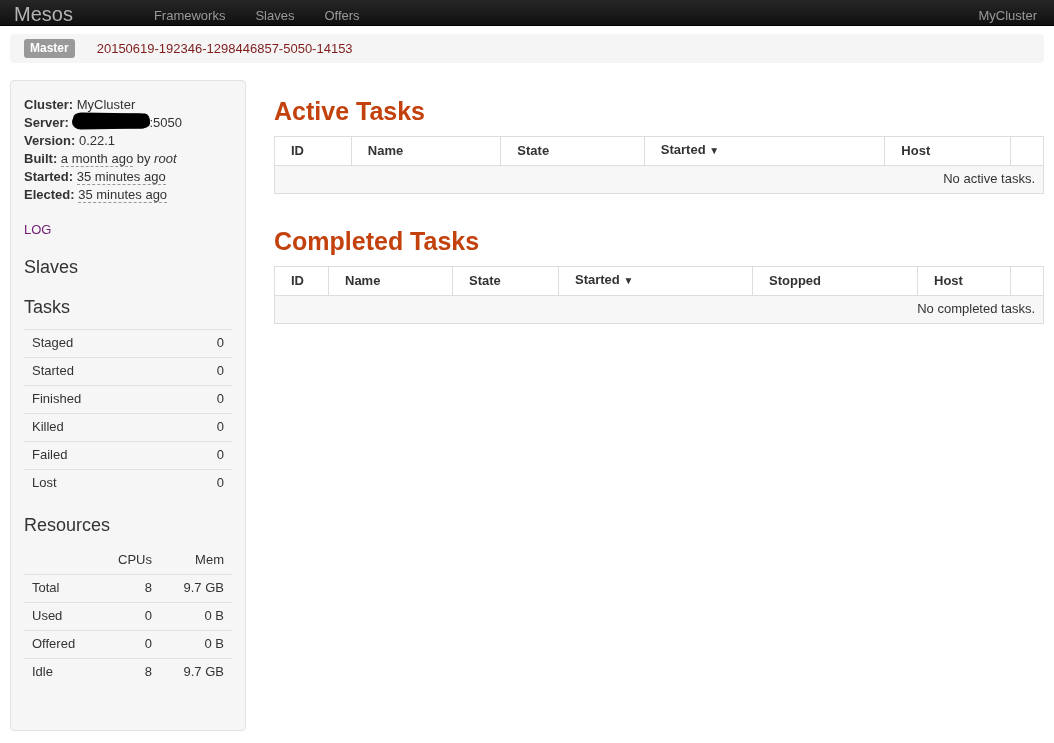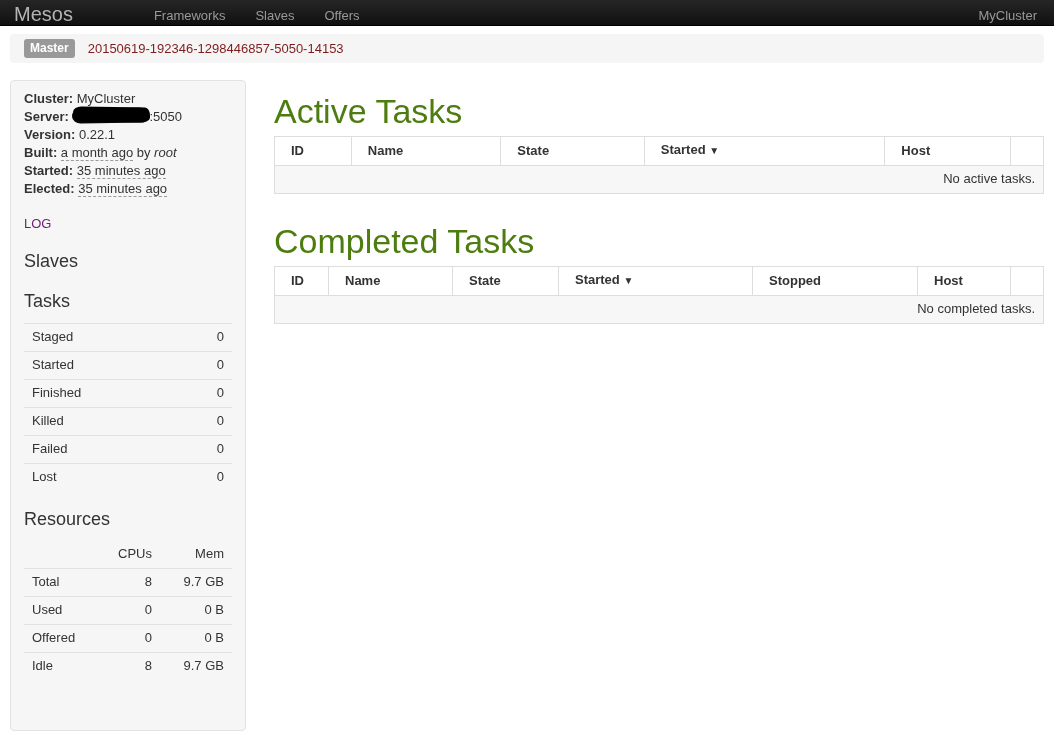--- a/index.html
+++ b/index.html
@@ -21,36 +21,36 @@
   }
   .brand { color:#b3b3b3; font-size:20px; padding:0 25px 2px 14px; }
   .nav { display:flex; }
   .nav a { color:#999999; padding:0 15px; font-size:13px; }
   .navbar-cluster { margin-left:auto; color:#999999; padding-right:17px; font-size:13px; }
 
   
   .breadcrumb {
     margin:8px 10px 17px; height:29px;
     background:#f5f5f5; border-radius:4px;
-    display:flex; align-items:center; gap:13px; padding:0 14px;
+    display:flex; align-items:center; gap:22px; padding:0 14px;
   }
   .badge {
     background:#999999; color:#ffffff; font-weight:bold; font-size:12px;
     line-height:1; padding:3px 6px 4px; border-radius:3px;
   }
   .crumb-id { color:#7f1d1d; }
 
   
   .layout { display:flex; align-items:flex-start; padding:0 10px; gap:28px; }
 
   
   .sidebar {
     width:236px; min-width:236px; height:651px;
     background:#f6f6f6; border:1px solid #e3e3e3; border-radius:4px;
-    padding:9px 13px;
+    padding:15px 13px;
   }
   .info p { margin:0; line-height:18px; }
   .info b { color:#333; }
   .dashed { border-bottom:1px dashed #999999; }
   .redacted {
     display:inline-block; width:77px; height:15px; background:#060606;
     border-radius:8px 11px 7px 10px / 9px 7px 10px 8px;
     transform:rotate(-1deg); vertical-align:-2px; position:relative;
   }
   .redacted::before {
@@ -70,21 +70,21 @@
   }
   .side-table .val { text-align:right; }
   .res-table thead th { border-top:none; text-align:right; }
   .res-table thead th:first-child { text-align:left; }
   .res-table .col-cpu { width:58px; text-align:right; }
   .res-table .col-mem { width:72px; text-align:right; }
 
   
   .main { flex:1; margin-right:9px; }
   .page-title {
-    font-size:34px; font-weight:400; color:#4d7c0f;
+    font-size:25px; font-weight:700; color:#c2410c;
     margin:16px 0 9px; line-height:31px;
   }
   .page-title.second { margin-top:32px; }
   .data-table {
     width:100%; border-collapse:collapse; border:1px solid #dddddd;
     table-layout:fixed;
   }
   .data-table th {
     text-align:left; font-weight:bold; font-size:13px;
     padding:4px 16px 5px; line-height:18px;

